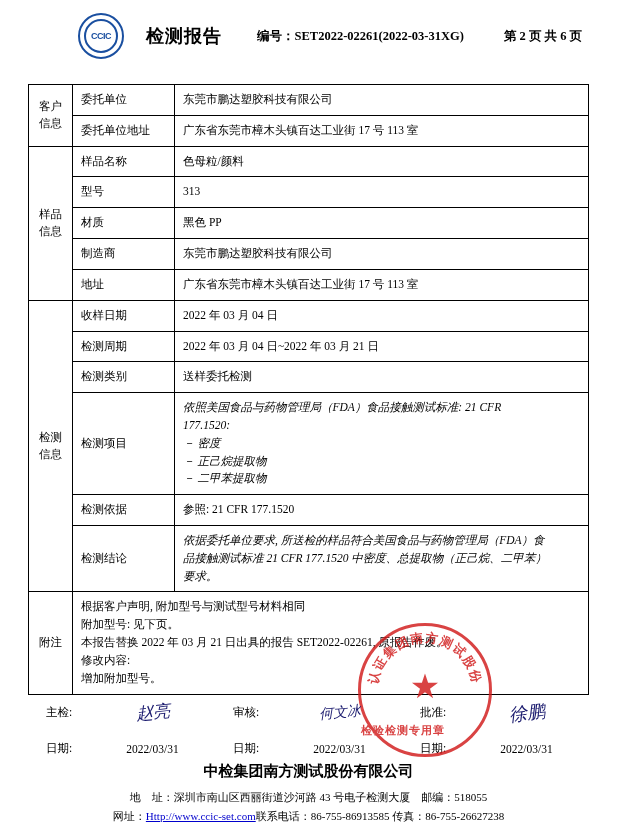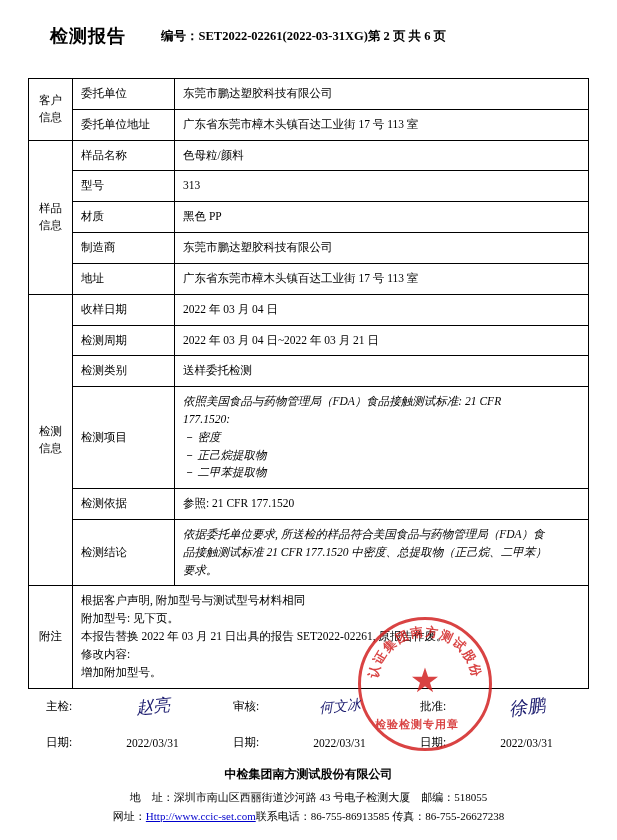--- a/index.html
+++ b/index.html
@@ -66,30 +66,31 @@
   .hdr-no {
     font-size: 12.5px;
     font-weight: bold;
     margin-left: 35px;
     white-space: nowrap;
   }
   .hdr-no .lbl { font-weight: bold; }
   .hdr-page {
     font-size: 12.5px;
     font-weight: bold;
+    margin-left: 40px;
     white-space: nowrap;
     text-align: center;
   }
 
   
   table.main {
     border-collapse: collapse;
     width: 561px;
     table-layout: fixed;
-    margin-top: 16px;
+    margin-top: 22px;
   }
   table.main td {
     border: 1px solid #000;
     font-size: 11.5px;
     padding: 6px 8px;
     vertical-align: middle;
     line-height: 1.55;
   }
   td.grp {
     width: 44px;
@@ -179,21 +180,21 @@
     transform: translate(-50%, -58%);
     font-size: 34px;
     line-height: 1;
     color: #d11a1a;
   }
   .stamp .btm {
     position: absolute;
     left: 0;
     right: 16px;
     bottom: 16px;
-    text-align: center;
+    text-align: left;
     font-size: 11px;
     font-weight: bold;
     letter-spacing: 1px;
   }
   .stamp .arc {
     position: absolute;
     left: 0; top: 0; width: 100%; height: 100%;
   }
   .stamp .arc svg { width: 100%; height: 100%; display: block; }
   .stamp .arc text {
@@ -208,35 +209,38 @@
   .footer {
     position: absolute;
     left: 0;
     right: 0;
     bottom: 14px;
     text-align: center;
     font-size: 11px;
     line-height: 1.75;
   }
   .footer .company {
-    font-size: 12px;
+    font-size: 15px;
     font-weight: bold;
     margin-bottom: 3px;
   }
   .footer a, .footer .url {
     color: #0000cc;
     text-decoration: underline;
   }
 </style>
 </head>
 <body>
 
 <div class="page">
 
   <div class="header">
+    <div class="logo">
+      <div class="inner">CCIC</div>
+    </div>
     <div class="hdr-title">检测报告</div>
     <div class="hdr-no">
       <span class="lbl">编号：</span><span>SET2022-02261(2022-03-31XG)</span>
     </div>
     <div class="hdr-page">第 2 页 共 6 页</div>
   </div>
 
   <table class="main">
     <colgroup>
       <col style="width:44px">

